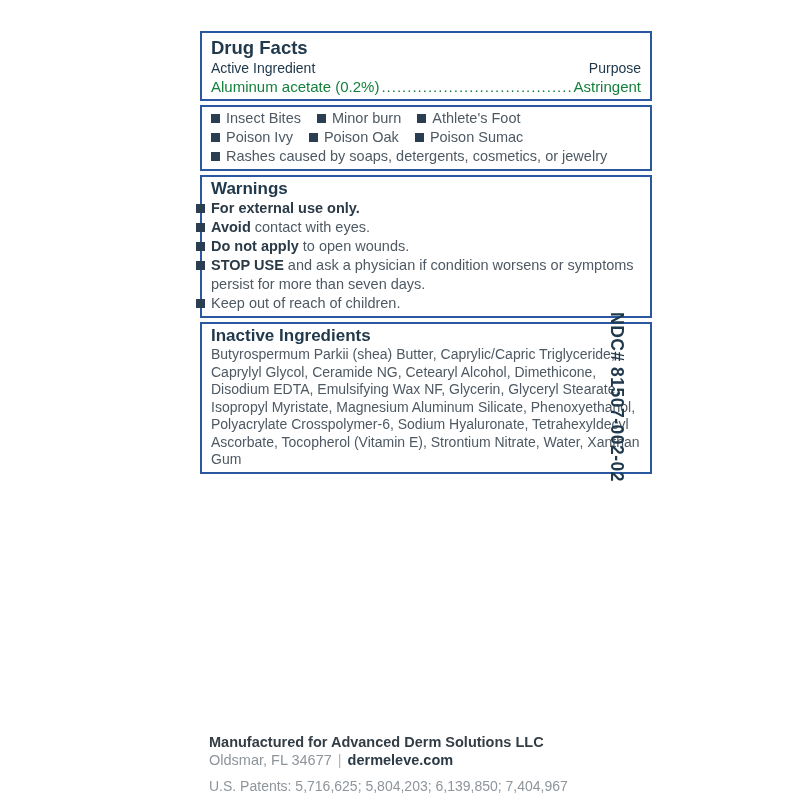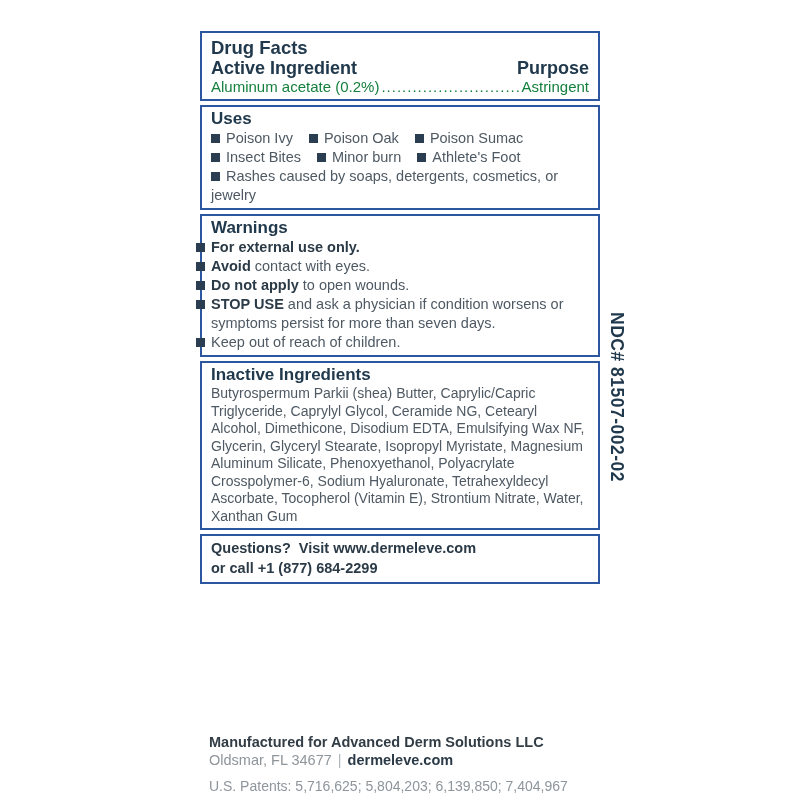--- a/index.html
+++ b/index.html
@@ -3,28 +3,28 @@
 <meta charset="utf-8">
 <style>
   html,body{margin:0;padding:0;}
   body{
     width:800px;height:807px;position:relative;background:#ffffff;
     font-family:"Liberation Sans","DejaVu Sans",sans-serif;
     -webkit-font-smoothing:antialiased;
   }
   .label-col{position:absolute;left:200px;top:31px;width:400px;}
   .box{
-    box-sizing:border-box;width:400px;background:#fff;
+    box-sizing:border-box;width:452px;background:#fff;
     border:2px solid #2a57a0;margin-bottom:4px;
     padding:2px 9px 3px 9px;color:#4e5963;font-size:14.5px;line-height:19px;
   }
   .box-header{padding-top:4px;padding-bottom:3px;}
   .h-title{font-size:18.5px;font-weight:bold;color:#21394c;line-height:22px;}
   .h-section{font-size:17px;font-weight:bold;color:#21394c;line-height:20px;}
-  .ai-row{display:flex;justify-content:space-between;font-size:18px;font-weight:bold;color:#21394c;line-height:19px;text-align:right;}
+  .ai-row{display:flex;justify-content:space-between;font-size:14px;font-weight:normal;color:#21394c;line-height:19px;text-align:right;}
   .leader-row{display:flex;align-items:flex-end;font-size:15px;color:#15803d;line-height:18px;}
   .leader-row .dots{flex:1;overflow:hidden;white-space:nowrap;margin:0 2px;letter-spacing:1px;}
   .bullet{padding-left:0;text-indent:-15px;}
   .bullet.nohang{padding-left:0;text-indent:0;}
   .sq{display:inline-block;width:9px;height:9px;background:#2b3e51;margin-right:6px;vertical-align:0px;}
   .bullet-row{white-space:nowrap;}
   .bullet-row .bullet-inline{margin-right:16px;}
   .bullet-row .bullet-inline:last-child{margin-right:0;}
   .warn-bold{font-weight:bold;color:#2b3a47;}
   .inactive-text{font-size:14px;line-height:17.5px;}
@@ -55,24 +55,23 @@
       <span>Purpose</span>
     </div>
     <div class="leader-row">
       <span>Aluminum acetate (0.2%)</span>
       <span class="dots">..........................................</span>
       <span>Astringent</span>
     </div>
   </section>
 
   <section class="box">
-    <div class="h-section">Uses</div>
     <div id="uses-bullets">
+        <div class="bullet-row"><span class="bullet-inline"><span class="sq"></span><span>Insect Bites</span></span><span class="bullet-inline"><span class="sq"></span><span>Minor burn</span></span><span class="bullet-inline"><span class="sq"></span><span>Athlete's Foot</span></span></div>
         <div class="bullet-row"><span class="bullet-inline"><span class="sq"></span><span>Poison Ivy</span></span><span class="bullet-inline"><span class="sq"></span><span>Poison Oak</span></span><span class="bullet-inline"><span class="sq"></span><span>Poison Sumac</span></span></div>
-        <div class="bullet-row"><span class="bullet-inline"><span class="sq"></span><span>Insect Bites</span></span><span class="bullet-inline"><span class="sq"></span><span>Minor burn</span></span><span class="bullet-inline"><span class="sq"></span><span>Athlete's Foot</span></span></div>
         <div class="bullet nohang"><span class="sq"></span><span>Rashes caused by soaps, detergents, cosmetics, or jewelry</span></div>
       </div>
   </section>
 
   <section class="box">
     <div class="h-section">Warnings</div>
     <div id="warnings-bullets">
         <div class="bullet"><span class="sq"></span><span class="warn-bold">For external use only.</span><span></span></div>
         <div class="bullet"><span class="sq"></span><span class="warn-bold">Avoid</span><span> contact with eyes.</span></div>
         <div class="bullet"><span class="sq"></span><span class="warn-bold">Do not apply</span><span> to open wounds.</span></div>
@@ -80,24 +79,20 @@
         <div class="bullet"><span class="sq"></span><span>Keep out of reach of children.</span></div>
       </div>
   </section>
 
 
   <section class="box">
     <div class="h-section">Inactive Ingredients</div>
     <div class="inactive-text">Butyrospermum Parkii (shea) Butter, Caprylic/Capric Triglyceride, Caprylyl Glycol, Ceramide NG, Cetearyl Alcohol, Dimethicone, Disodium EDTA, Emulsifying Wax NF, Glycerin, Glyceryl Stearate, Isopropyl Myristate, Magnesium Aluminum Silicate, Phenoxyethanol, Polyacrylate Crosspolymer-6, Sodium Hyaluronate, Tetrahexyldecyl Ascorbate, Tocopherol (Vitamin E), Strontium Nitrate, Water, Xanthan Gum</div>
   </section>
 
-  <section class="box box-questions">
-    <div class="q-line">Questions?  Visit www.dermeleve.com</div>
-    <div class="q-line">or call +1 (877) 684-2299</div>
-  </section>
 
 </div>
 
 <div class="ndc">NDC# 81507-002-02</div>
 
 <div class="footer">
   <div class="f-manufacturer">Manufactured for Advanced Derm Solutions LLC</div>
   <div class="f-line2">
     <span>Oldsmar, FL 34677</span><span class="f-sep">|</span><span class="f-site">dermeleve.com</span>
   </div>

